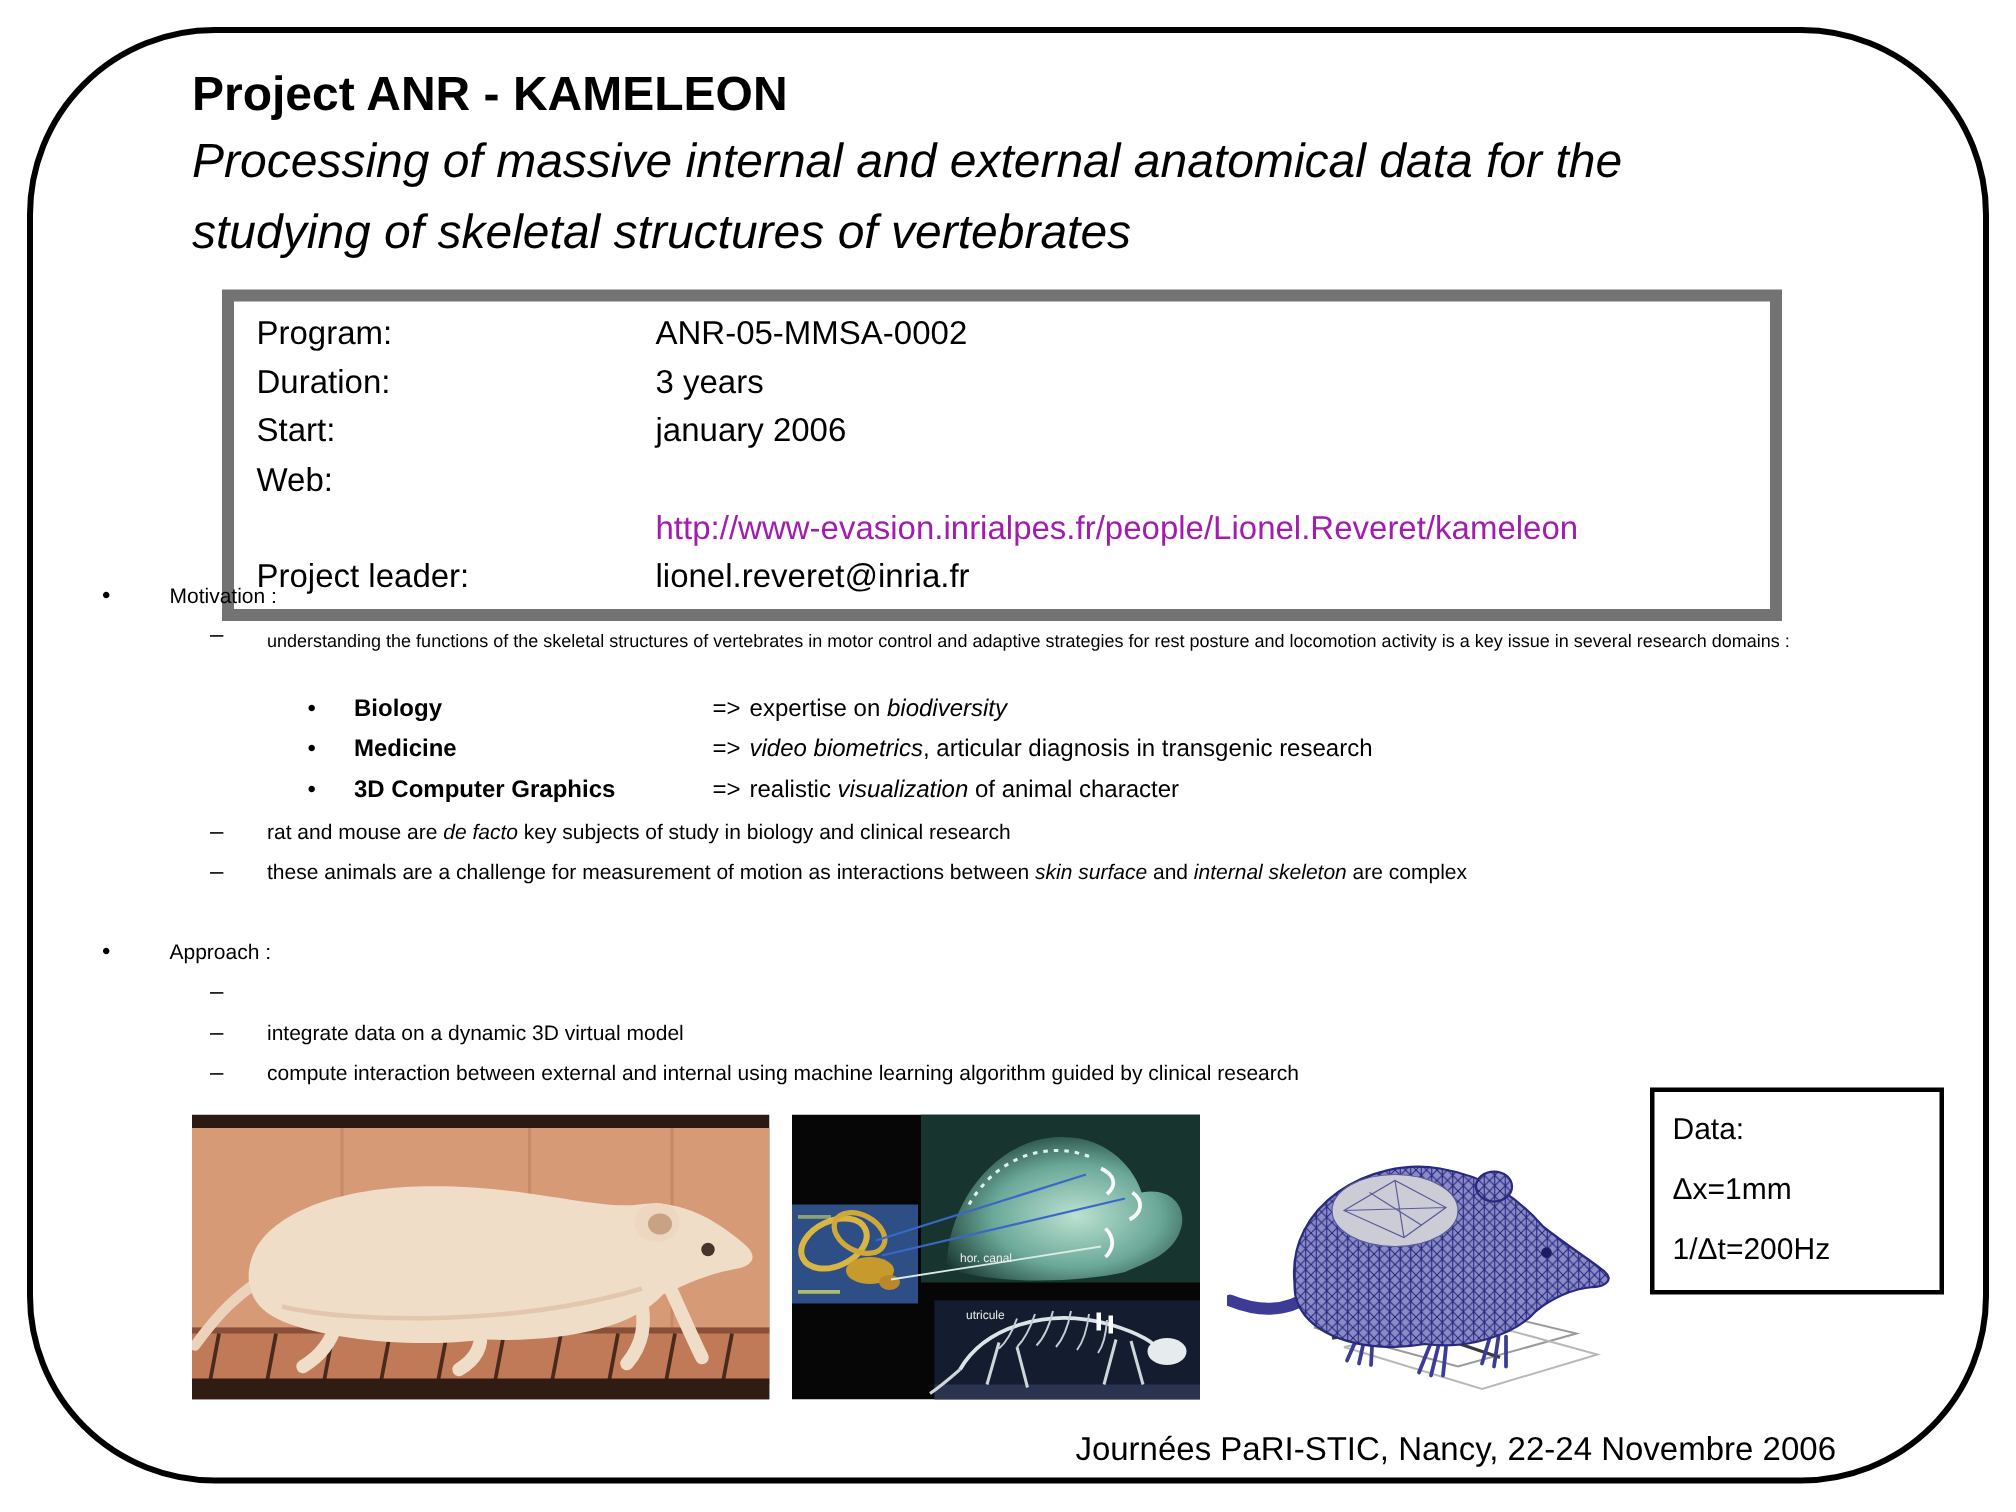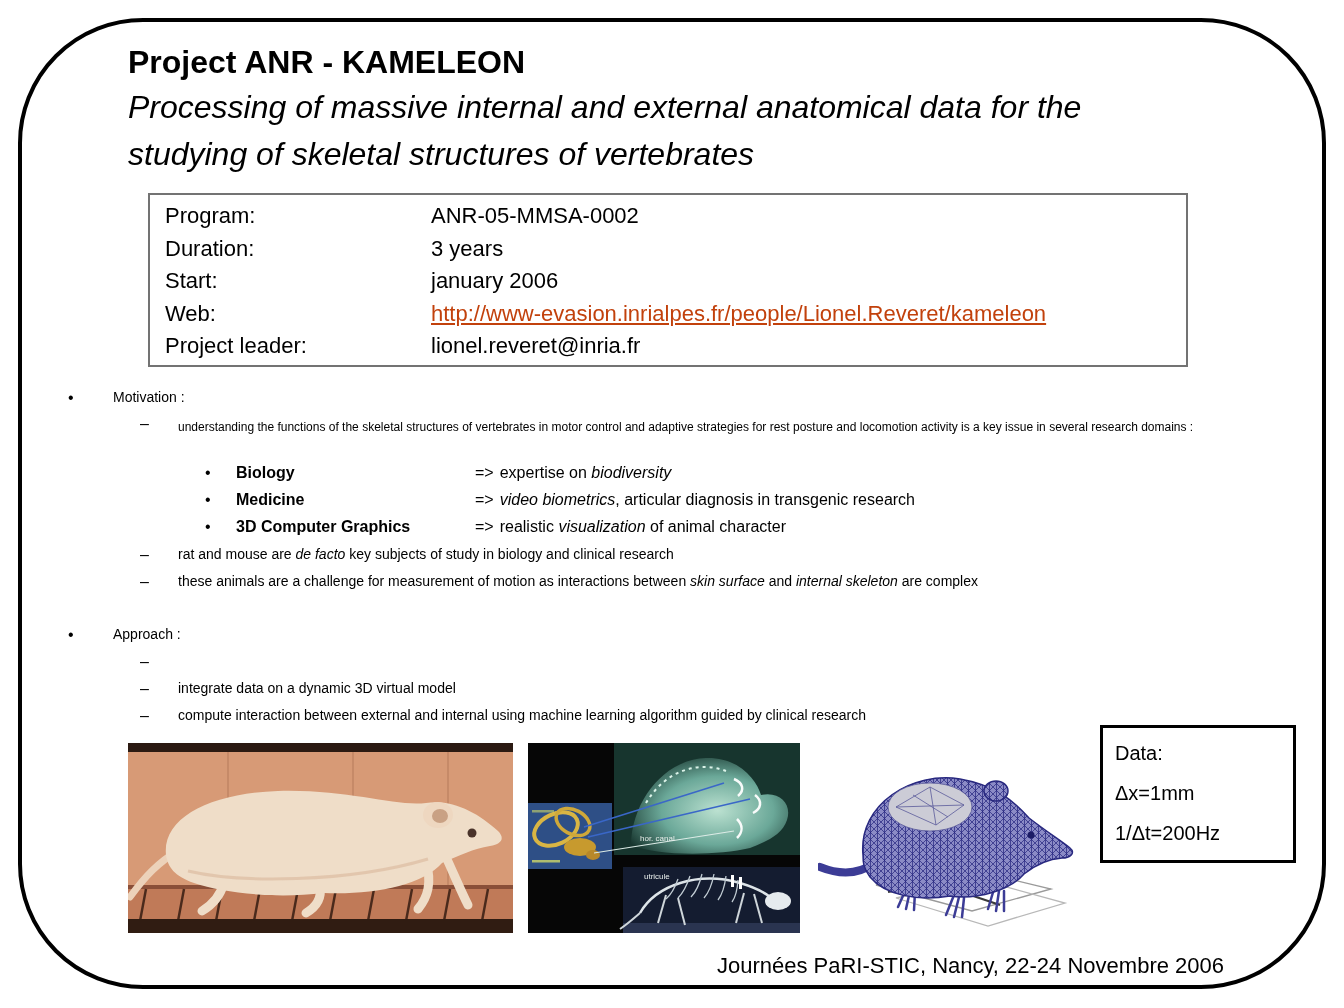--- a/index.html
+++ b/index.html
@@ -8,26 +8,26 @@
     font-family:"Liberation Sans","DejaVu Sans",sans-serif;color:#000;
   }
   .slide-border{
     position:absolute;left:18px;top:18px;right:18px;bottom:19px;
     border:4px solid #000;border-radius:125px;pointer-events:none;
   }
   .title-block{position:absolute;left:128px;top:40px;}
   .title{font-size:32px;font-weight:bold;line-height:44px;}
   .subtitle{font-size:32px;font-weight:normal;line-height:47px;font-style:italic;}
   .info-box{
-    position:absolute;left:148px;top:193px;width:1040px;height:174px;
-    border:2px solid #737373;box-sizing:border-box;padding:5px 0 0 15px;
+    position:absolute;left:148px;top:193px;width:1040px;height:221px;
+    border:8px solid #737373;box-sizing:border-box;padding:5px 0 0 15px;
   }
   .info-row{display:flex;font-size:22px;line-height:32.5px;}
   .info-label{width:266px;flex:0 0 266px;}
-  .weblink{color:#c2410c;text-decoration:underline;cursor:pointer;}
+  .weblink{color:#a21caf;cursor:pointer;margin-top:32px;}
   .line{position:absolute;font-size:14px;white-space:nowrap;}
   .marker{position:absolute;font-size:16px;}
   .wrapblock{position:absolute;font-size:12px;line-height:25px;width:1078px;white-space:normal;}
   .domain-row{position:absolute;display:flex;font-size:16px;white-space:nowrap;}
   .domain-bullet{width:31px;flex:0 0 31px;}
   .domain-term{width:239px;flex:0 0 239px;font-weight:bold;}
   .arrow{margin-right:6px;}
   i{font-style:italic;}
   .figure{position:absolute;display:block;}
   .data-box{

